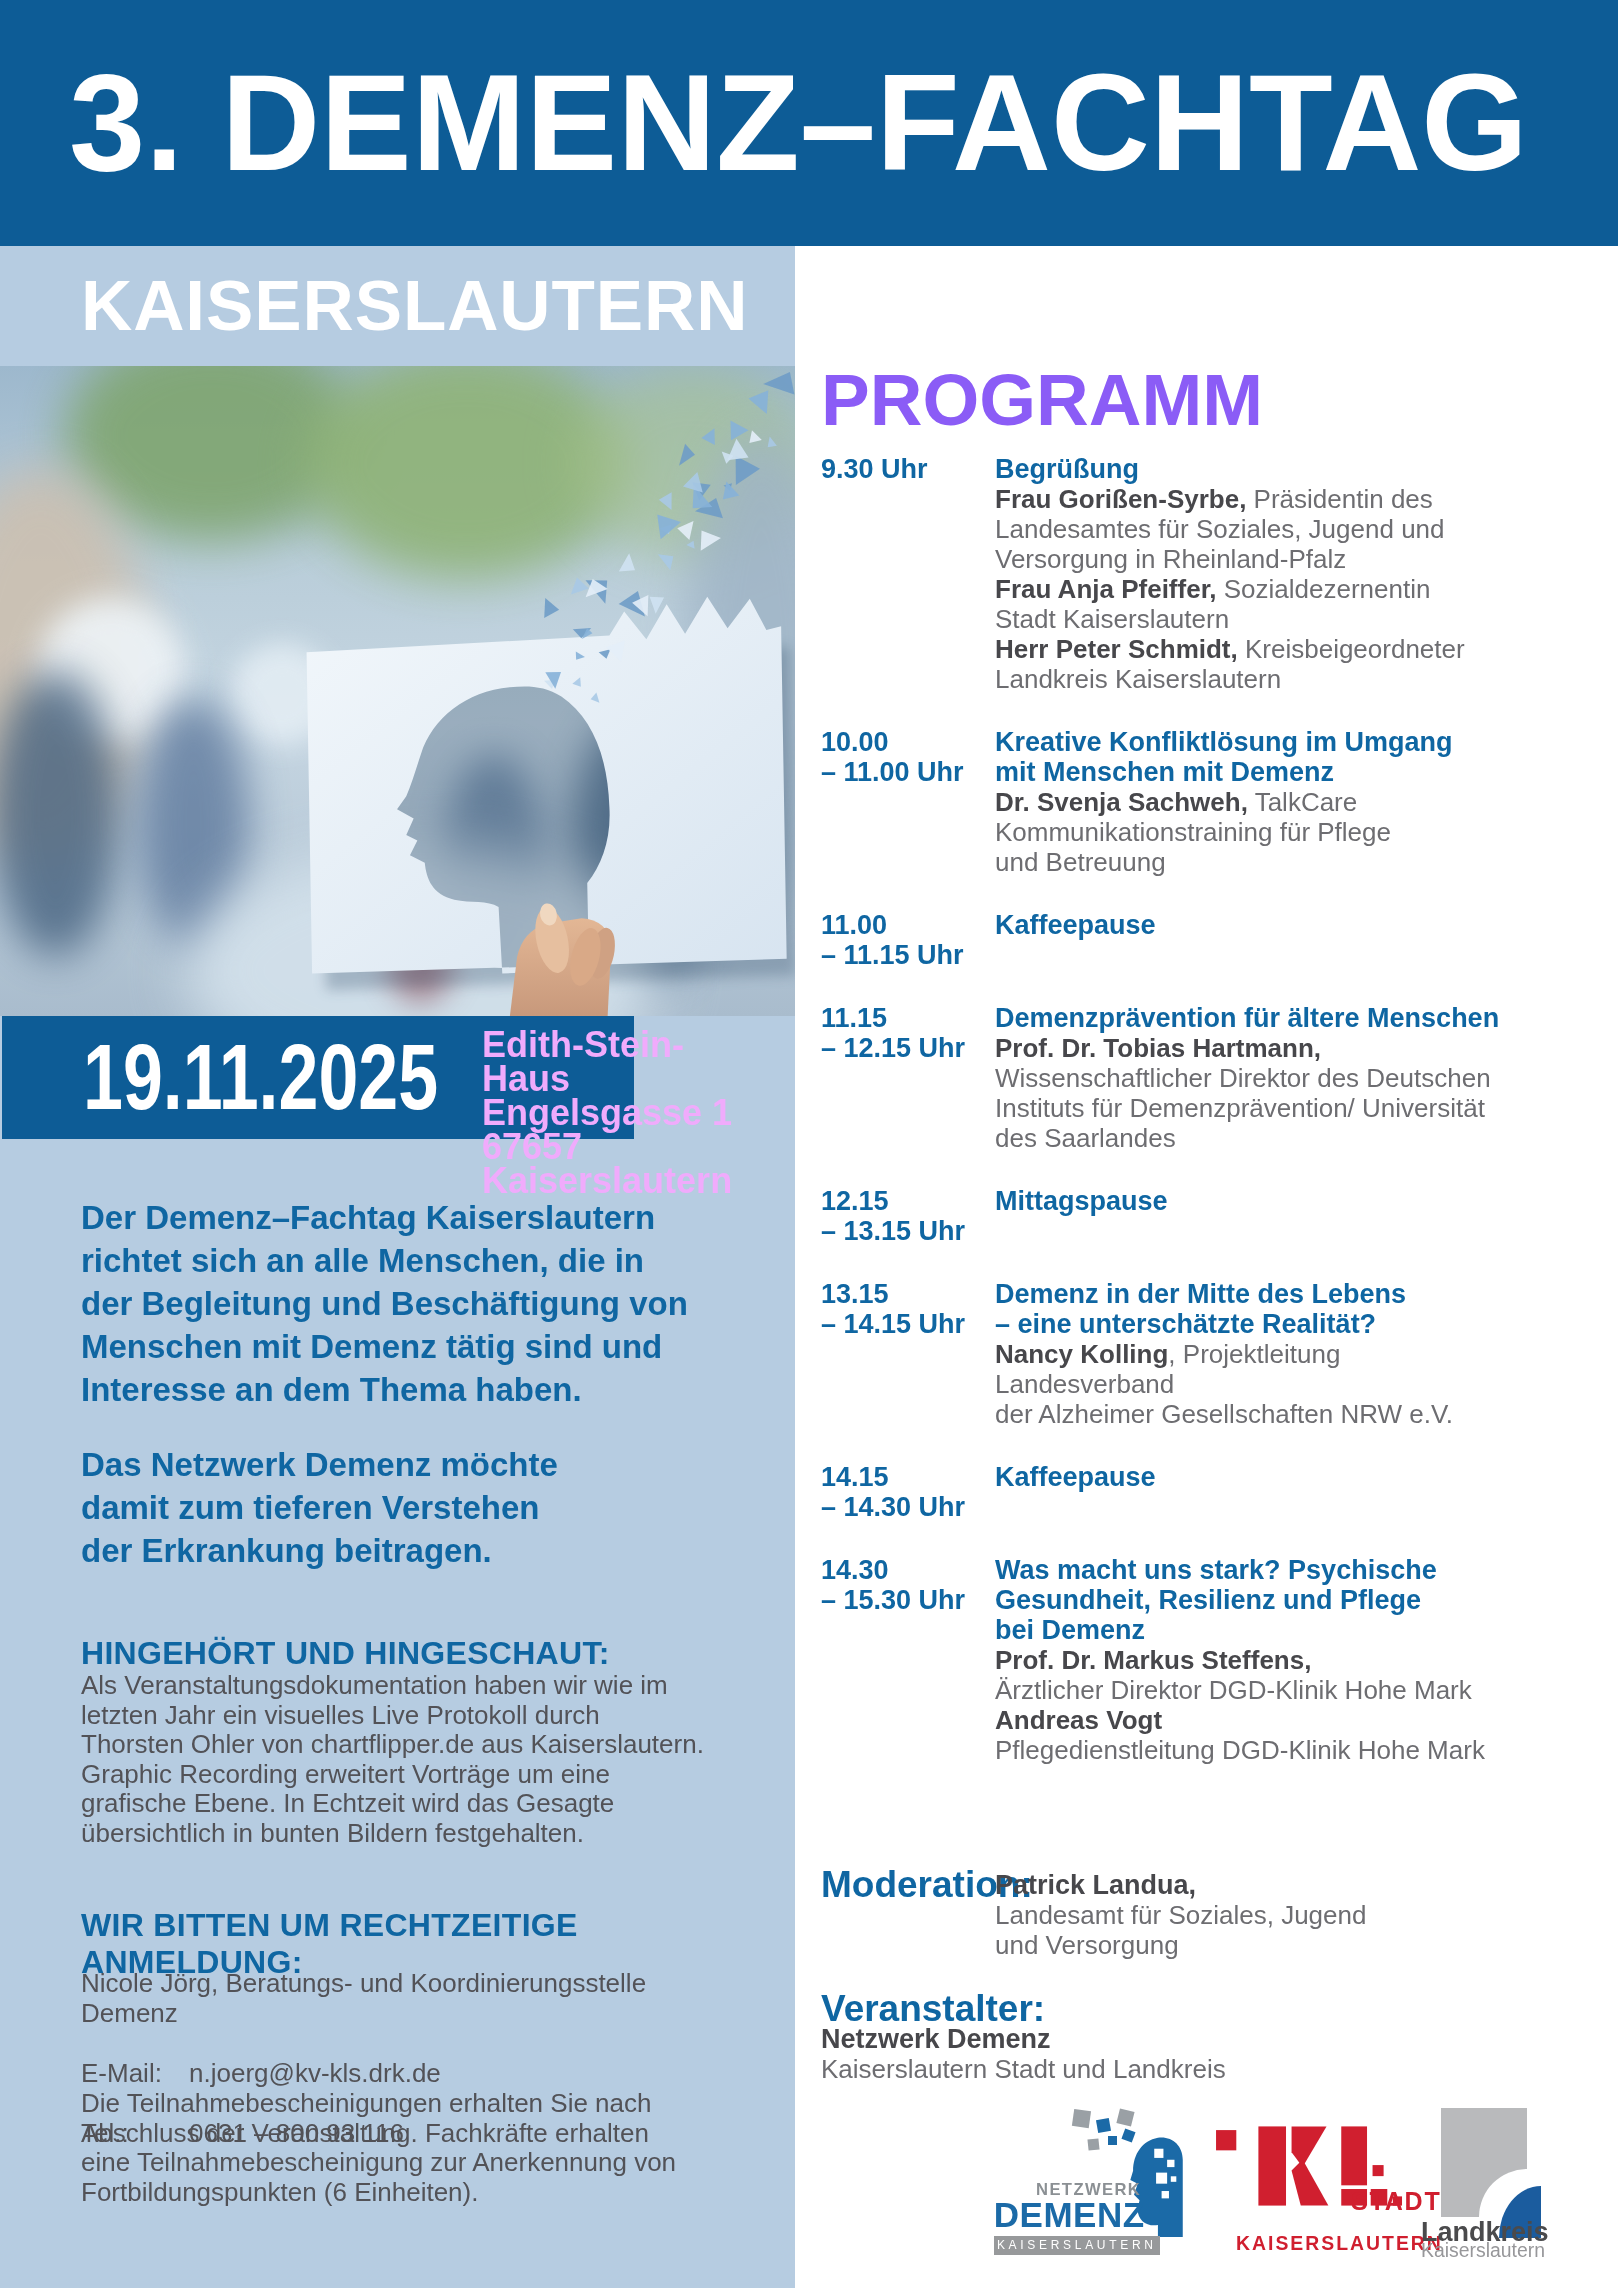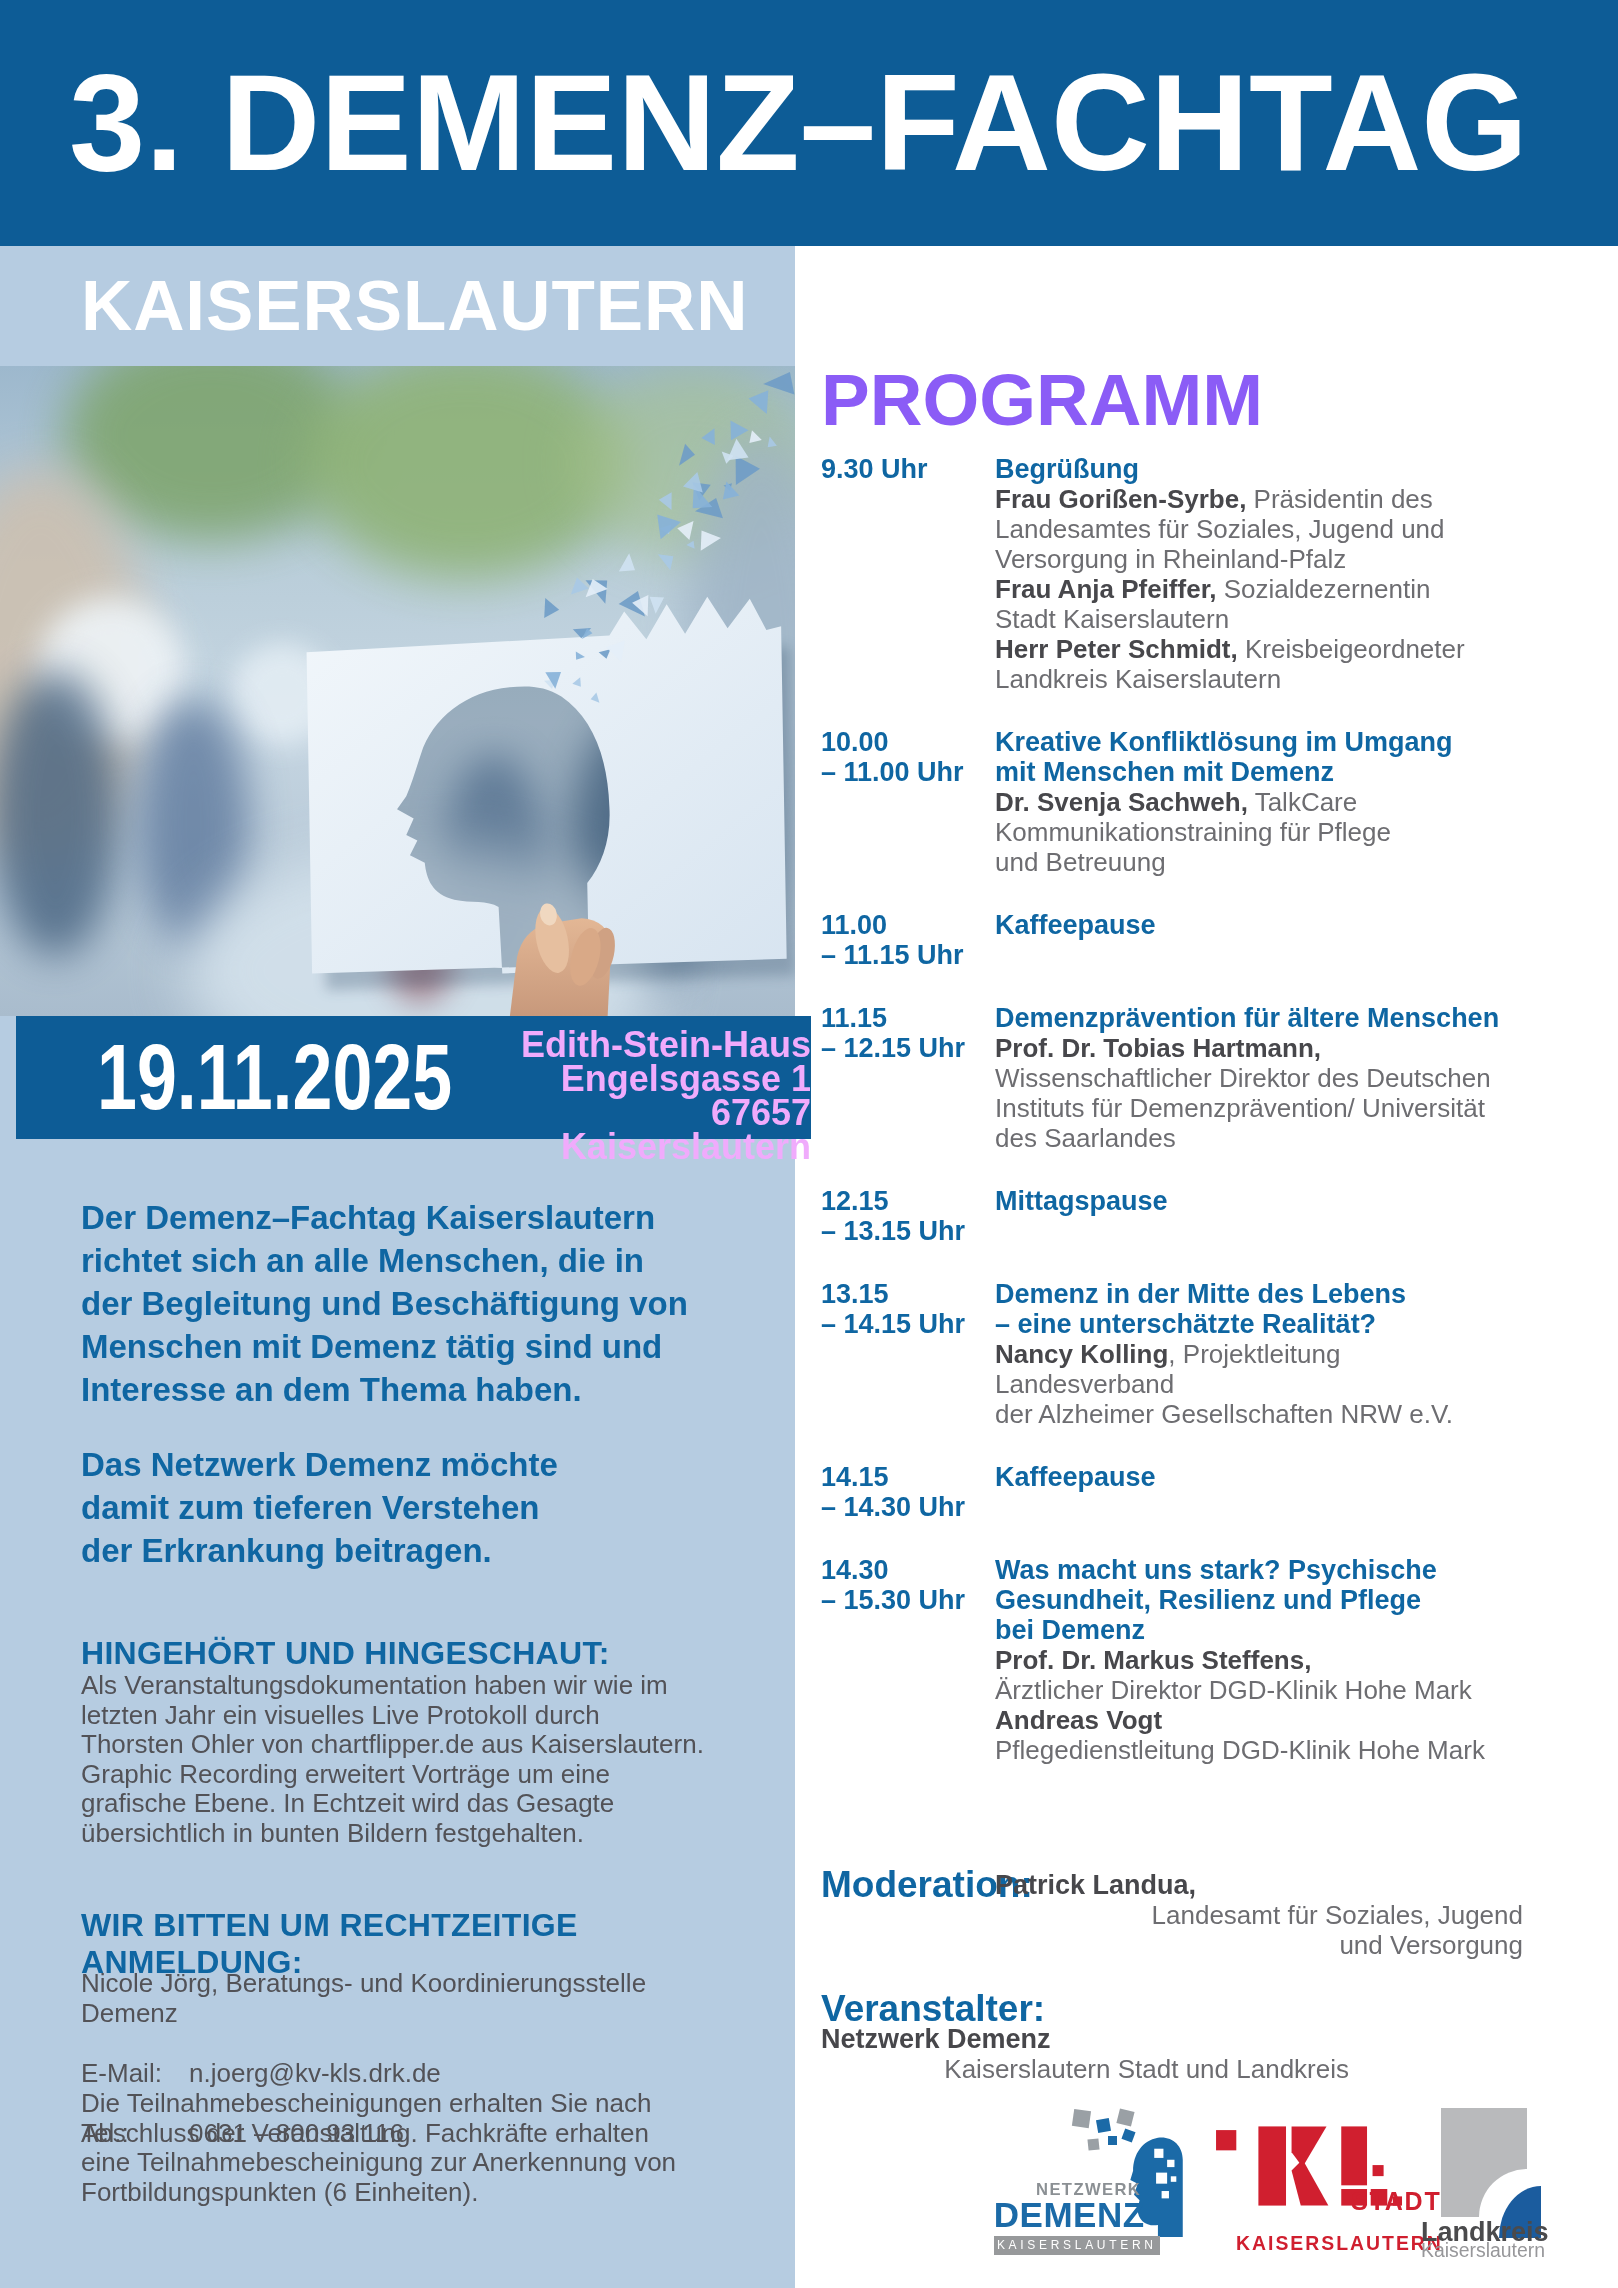--- a/index.html
+++ b/index.html
@@ -11,21 +11,21 @@
          color:#ffffff;white-space:nowrap;letter-spacing:0px;}
   .leftcol-bg{position:absolute;left:0;top:246px;width:795px;height:2042px;background:#b6cce1;}
   .subband-text{position:absolute;left:81px;top:246px;height:120px;line-height:120px;
         font-size:71px;font-weight:bold;color:#ffffff;letter-spacing:0.9px;white-space:nowrap;}
   
   .photo{position:absolute;left:0;top:366px;width:795px;height:650px;overflow:hidden;
          background:linear-gradient(180deg,#9db8cd 0%,#b9cdd9 30%,#c6d6e2 55%,#a9bccd 100%);}
   .blob{position:absolute;border-radius:50%;filter:blur(24px);}
   .photo svg{position:absolute;left:0;top:0;}
   
-  .dateband{position:absolute;left:16px;top:1016px;width:795px;height:123px;background:#0d5c96;text-align:right;}
+  .dateband{position:absolute;left:2px;top:1016px;width:632px;height:123px;background:#0d5c96;}
   .date{position:absolute;left:81px;top:0;line-height:123px;font-size:92px;font-weight:bold;
         color:#ffffff;transform:scaleX(.78);transform-origin:0 50%;white-space:nowrap;}
   .venue{position:absolute;left:480px;top:12px;font-size:36px;line-height:34px;font-weight:bold;color:#f0abfc;}
   
   .intro{position:absolute;left:81px;width:665px;font-size:33px;line-height:43px;font-weight:bold;
          color:#0f66a2;white-space:pre-line;}
   .p1{top:1196px;} .p2{top:1443px;}
   .subhead{position:absolute;left:81px;width:665px;font-size:32px;font-weight:bold;color:#0f66a2;
            letter-spacing:0.3px;white-space:pre-line;}
   .h-hinge{top:1635px;} .h-anmeld{top:1907px;}
@@ -43,21 +43,21 @@
   .prog-time{flex:none;width:174px;font-size:27px;line-height:30px;font-weight:bold;color:#0f66a2;
         white-space:pre-line;}
   .prog-body{width:528px;font-size:26px;line-height:30px;color:#6d6d71;white-space:pre-line;}
   .prog-title{font-size:27px;font-weight:bold;color:#0f66a2;}
   .prog-detail .dn{font-weight:bold;color:#47474b;}
   .mod-row{position:absolute;left:821px;display:flex;}
   .mod1{top:1870px;} .mod2{top:1994px;flex-direction:column;}
   .mod-label{flex:none;width:174px;font-size:37px;line-height:30px;font-weight:bold;color:#0f66a2;}
   .mod-body{width:528px;font-size:26px;line-height:30px;}
   .bname{font-weight:bold;color:#47474b;font-size:27px;}
-  .gtext{color:#6d6d71;white-space:pre-line;text-align:right;}
+  .gtext{color:#6d6d71;white-space:pre-line;}
   
   .logo{position:absolute;top:2108px;}
   .netz{left:992px;width:196px;height:150px;}
   .sq{position:absolute;display:block;}
   .nz-top{position:absolute;left:44px;top:72px;width:98px;text-align:right;font-size:16.6px;
         font-weight:bold;color:#8b9094;letter-spacing:1.4px;}
   .nz-main{position:absolute;left:1.8px;top:87px;font-size:35px;font-weight:bold;color:#1b6aa7;letter-spacing:0.5px;}
   .nz-bar{position:absolute;left:1.8px;top:128px;width:166px;height:18.5px;background:#97999b;
         color:#ffffff;font-size:12px;letter-spacing:3.7px;text-align:center;line-height:18.5px;}
   .nz-head{position:absolute;left:138px;top:26px;}

